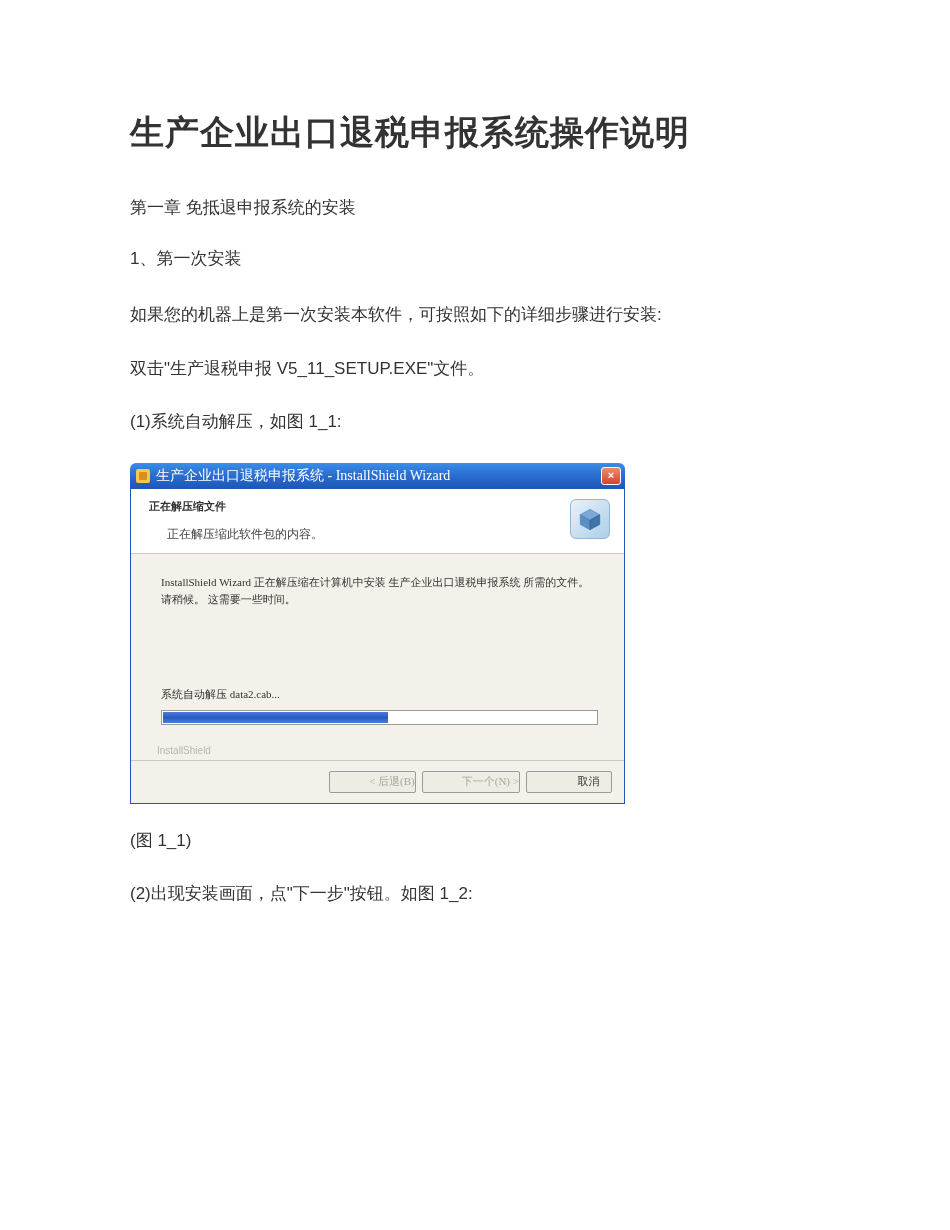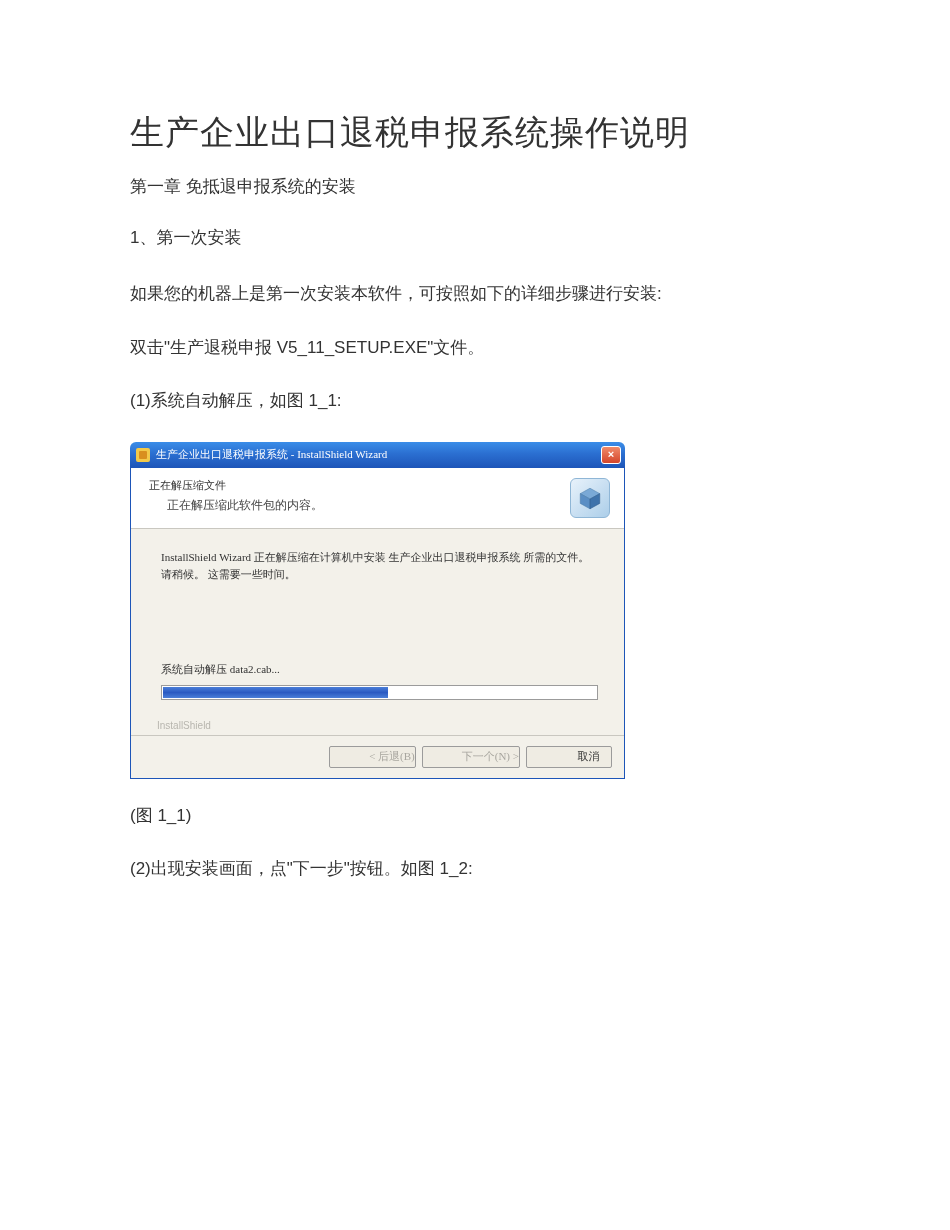--- a/index.html
+++ b/index.html
@@ -6,23 +6,23 @@
   body {
     background: #ffffff;
     font-family: "Microsoft YaHei", "SimSun", sans-serif;
     width: 950px;
     height: 1230px;
     padding: 110px 120px 0 130px;
     color: #333;
   }
   .doc-title {
     font-size: 34px;
-    font-weight: 400;
-    color: #333;
-    margin-bottom: 19px;
+    font-weight: 700;
+    color: #333;
+    margin-bottom: 40px;
     letter-spacing: 1px;
   }
   .chapter {
     font-size: 17px;
     color: #333;
     margin-bottom: 28px;
   }
   .section-num {
     font-size: 17px;
     color: #333;
@@ -57,21 +57,21 @@
   }
   .titlebar-icon::after {
     content: "";
     position: absolute;
     inset: 3px;
     background: #d98f1f;
     border-radius: 1px;
   }
   .titlebar-text {
     color: #fff;
-    font-size: 11px;
+    font-size: 14px;
     font-family: "SimSun", serif;
     flex: 1;
     white-space: nowrap;
     overflow: hidden;
   }
   .close-btn {
     width: 20px; height: 18px;
     background: linear-gradient(to bottom, #f08a6a, #d4452a);
     border: 1px solid #fff;
     border-radius: 3px;
@@ -93,24 +93,24 @@
     background: #ffffff;
     padding: 10px 14px 10px 18px;
     border-bottom: 1px solid #c9c7c0;
     display: flex;
     align-items: flex-start;
     gap: 10px;
   }
   .header-texts { flex: 1; }
   .header-title {
     font-size: 11px;
-    font-weight: normal;
-    font-family: "SimSun", serif;
-    color: #333;
-    margin-bottom: 4px;
+    font-weight: bold;
+    font-family: "SimSun", serif;
+    color: #333;
+    margin-bottom: 12px;
   }
   .header-sub {
     font-size: 12px;
     font-family: "SimSun", serif;
     color: #444;
     margin-left: 18px;
   }
   .header-icon {
     width: 40px; height: 40px;
     background: linear-gradient(135deg, #e8f2fb, #accee9);

